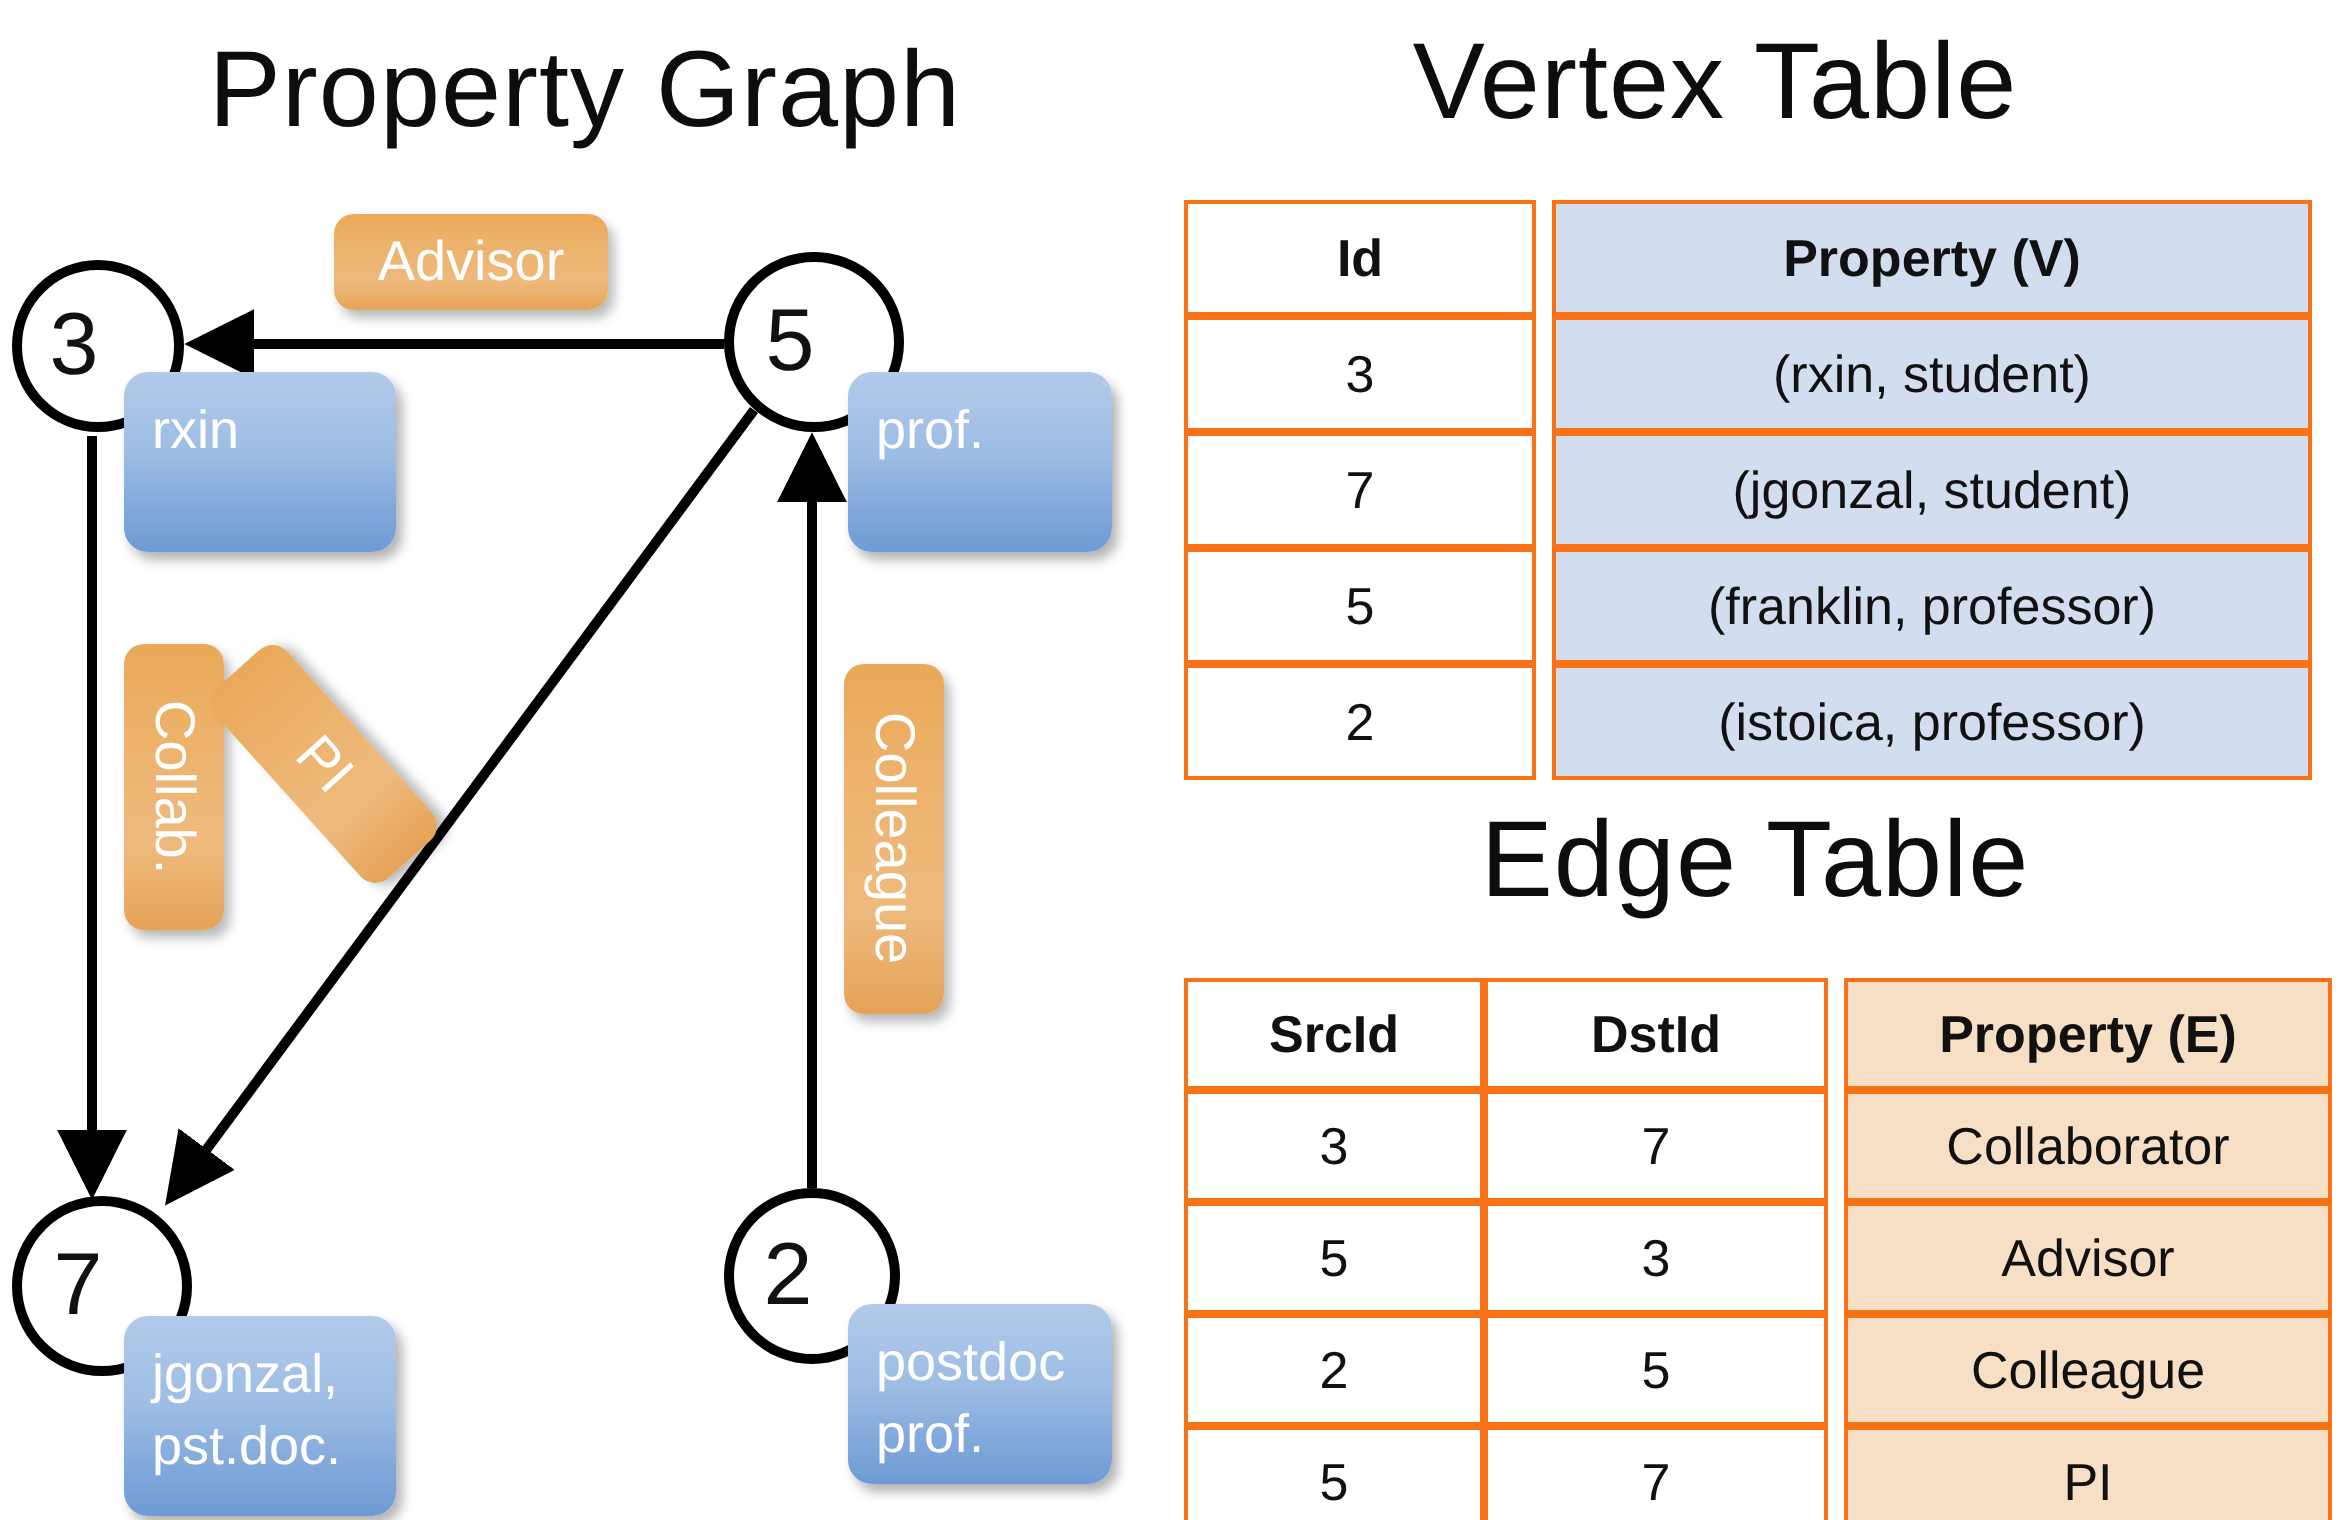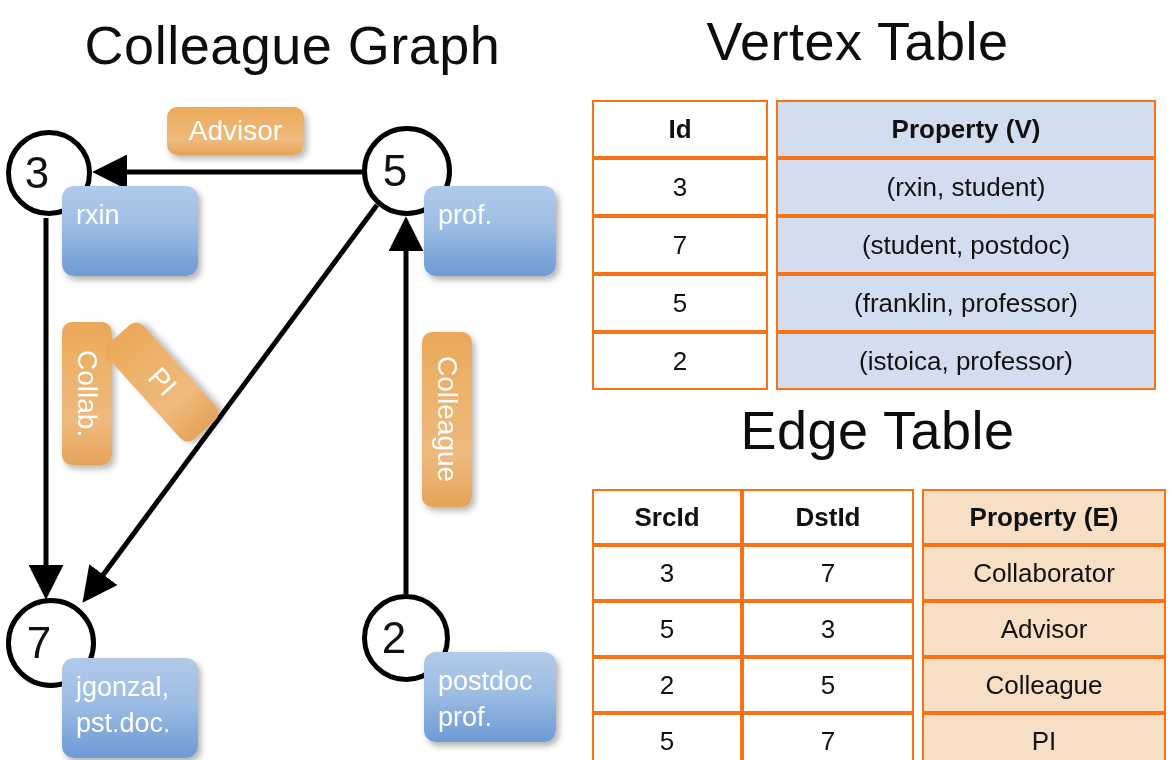--- a/index.html
+++ b/index.html
@@ -137,21 +137,21 @@
 
   #edge-table { left: 592px; top: 489px; }
   #edge-table td, #edge-table th { height: 52px; }
   #edge-table .col-src { width: 146px; }
   #edge-table .col-dst { width: 168px; }
   #edge-table .col-prop { width: 240px; background: #f6dfc4; }
 </style>
 </head>
 <body>
 
-<div class="title" id="title-property-graph">Colleague Graph</div>
+<div class="title" id="title-property-graph">Property Graph</div>
 <div class="title" id="title-vertex-table">Vertex Table</div>
 <div class="title" id="title-edge-table">Edge Table</div>
 
 <div id="graph-panel">
 
   <svg id="graph-svg" width="585" height="760">
     <defs>
       <marker id="arrow" viewBox="0 0 12 12" refX="10" refY="6" markerWidth="7" markerHeight="7" orient="auto-start-reverse">
         <path d="M 0 0 L 12 6 L 0 12 z" fill="#000"></path>
       </marker>
@@ -208,21 +208,21 @@
       <th class="col-prop">Property (V)</th>
     </tr>
     <tr>
       <td class="col-id">3</td>
       <td class="spacer-cell"></td>
       <td class="col-prop">(rxin, student)</td>
     </tr>
     <tr>
       <td class="col-id">7</td>
       <td class="spacer-cell"></td>
-      <td class="col-prop">(student, postdoc)</td>
+      <td class="col-prop">(jgonzal, student)</td>
     </tr>
     <tr>
       <td class="col-id">5</td>
       <td class="spacer-cell"></td>
       <td class="col-prop">(franklin, professor)</td>
     </tr>
     <tr>
       <td class="col-id">2</td>
       <td class="spacer-cell"></td>
       <td class="col-prop">(istoica, professor)</td>

